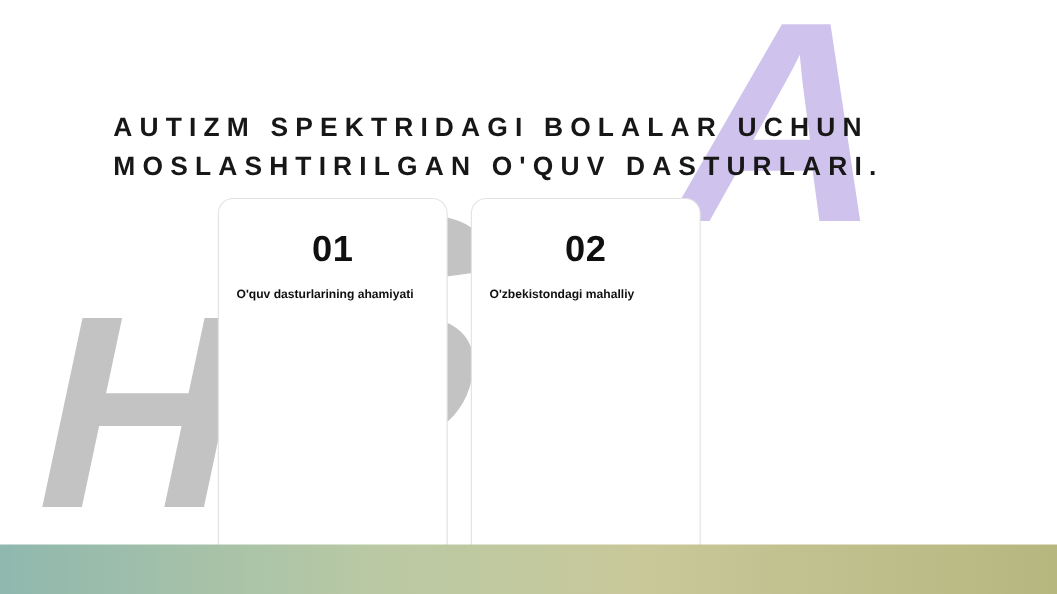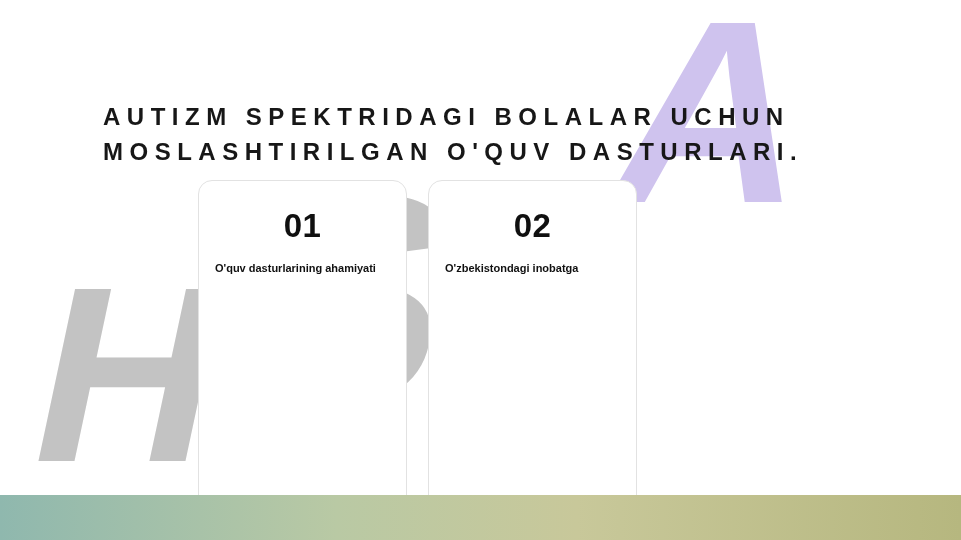--- a/index.html
+++ b/index.html
@@ -134,19 +134,19 @@
   <div class="cards">
 
     <div class="card">
       <div class="card-number">01</div>
       <div class="card-heading">O'quv dasturlarining ahamiyati</div>
     </div>
 
 
     <div class="card">
       <div class="card-number">02</div>
-      <div class="card-heading">O'zbekistondagi inobatga</div>
+      <div class="card-heading">O'zbekistondagi mahalliy</div>
     </div>
 
   </div>
 
   <div class="bottom-bar"></div>
 </div>
 
 </body></html>

